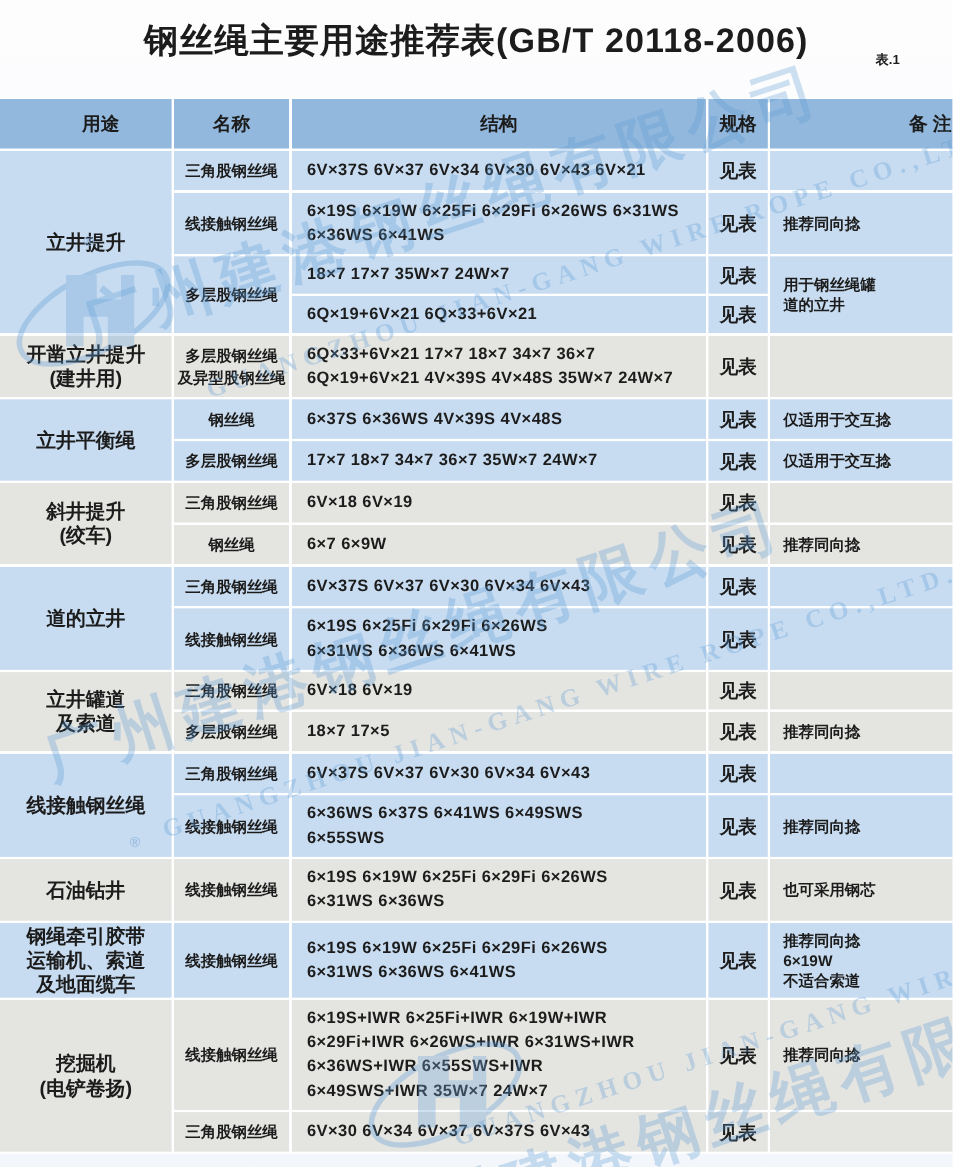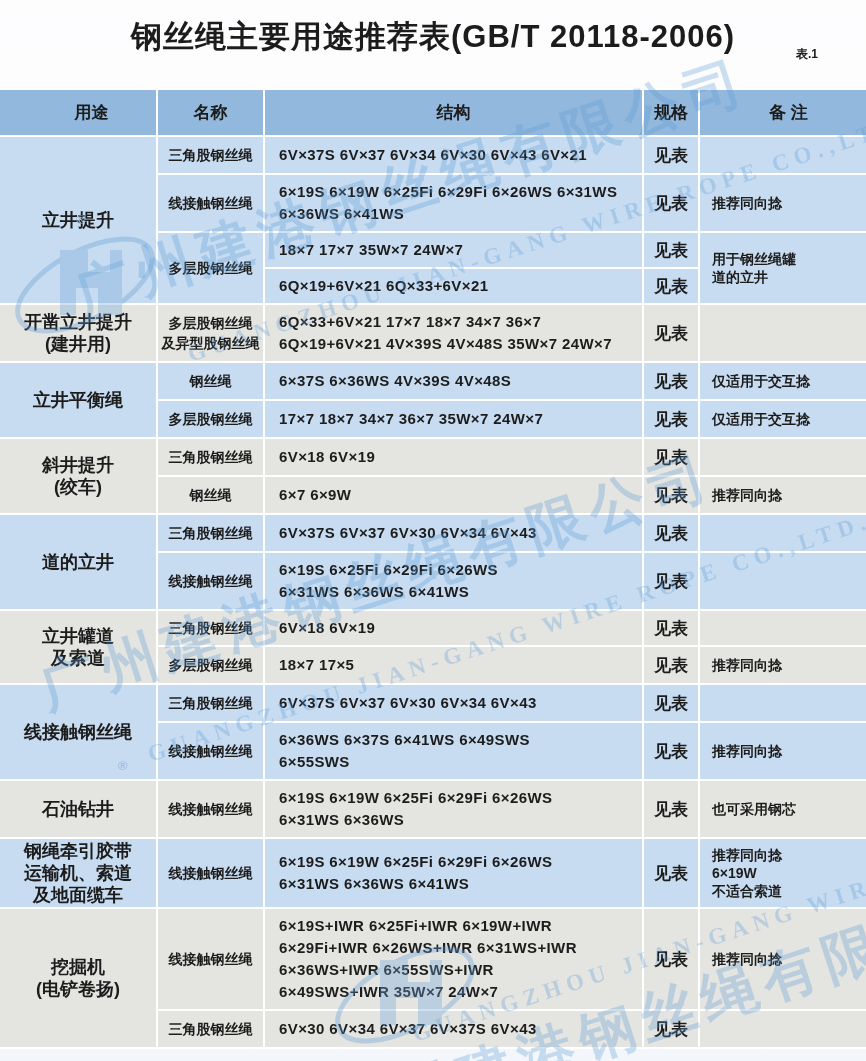--- a/index.html
+++ b/index.html
@@ -13,21 +13,21 @@
   .title-cn{font-size:31px;font-weight:bold;letter-spacing:1px;}
   .title-en{font-family:"Liberation Serif","DejaVu Serif",serif;font-size:22px;font-weight:bold;margin-top:3px;}
   .table-label{position:absolute;top:46px;right:48px;font-size:12px;font-weight:bold;}
 
   table{border-collapse:collapse;width:866px;table-layout:fixed;position:relative;z-index:1;}
   th,td{border:2px solid #ffffff;overflow:hidden;}
   td:first-child,th:first-child{border-left:0;}
   td:last-child,th:last-child{border-right:0;}
   thead th{background:var(--header-bg,#92b8dd);font-size:17px;font-weight:bold;height:43px;text-align:center;}
   thead th.col-0{text-align:center;padding-left:28px;}
-  thead th.col-4{text-align:center;padding-left:12px;}
+  thead th.col-4{text-align:right;padding-left:12px;}
 
   tr.blue>td{background:var(--blue-row,#c8dcf1);}
   tr.gray>td{background:var(--gray-row,#e4e4e1);}
 
   td.usage{text-align:center;font-weight:bold;font-size:18px;white-space:pre-line;line-height:22px;}
   td.name{text-align:center;font-weight:bold;font-size:14px;white-space:pre-line;line-height:20px;}
   td.structure{font-size:15px;font-weight:600;padding:6px 4px 6px 14px;white-space:pre-line;line-height:22px;letter-spacing:0.4px;}
   td.spec{text-align:center;font-size:17px;font-weight:bold;}
   td.note{font-size:14px;font-weight:bold;padding:4px 4px 4px 12px;white-space:pre-line;line-height:18px;}
 

